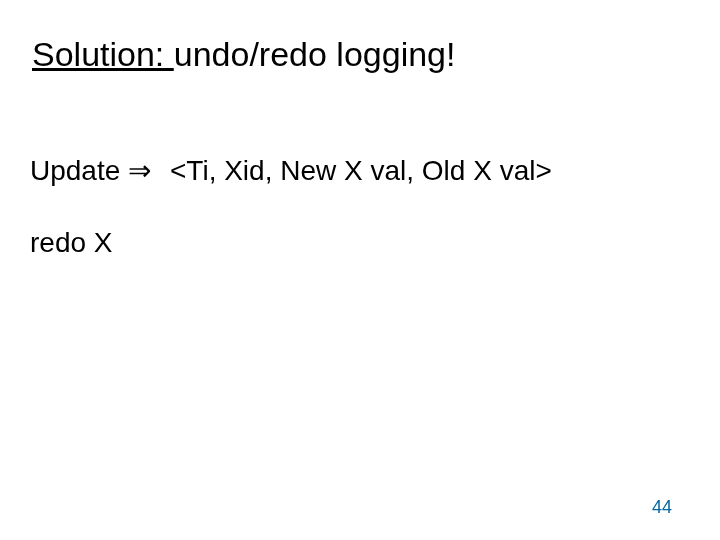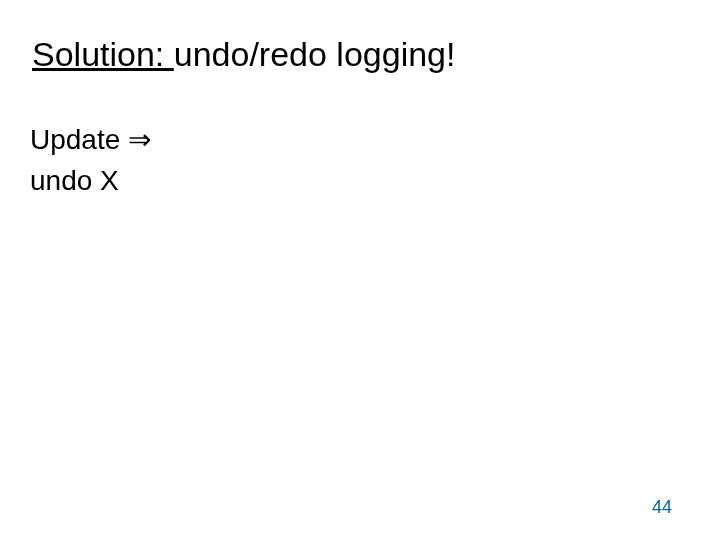--- a/index.html
+++ b/index.html
@@ -37,20 +37,21 @@
     font-size: 28px;
     line-height: 1.45;
   }
   .row {
     display: flex;
     align-items: baseline;
   }
   .col-left {
     width: 140px;
     flex: 0 0 auto;
+    margin-top: 31px;
   }
   .col-right {
     flex: 1 1 auto;
   }
   .arrow {
     font-family: "Segoe UI Symbol", "Arial Unicode MS", Arial, sans-serif;
   }
   .page-number {
     position: absolute;
     bottom: 22px;
@@ -67,22 +68,23 @@
   <div class="title">
     <span class="underlined">Solution: </span><span>undo/redo logging!</span>
   </div>
 
   <div class="body">
     <div class="row">
       <div class="col-left">
         <span>Update</span>
         <span class="arrow">⇒</span>
       </div>
+      <div class="col-right">&lt;Ti, Xid, New X val, Old X val&gt;</div>
     </div>
     <div class="row">
-      <div class="col-left">undo X</div>
+      <div class="col-left">redo X</div>
       <div class="col-right"></div>
     </div>
   </div>
 
   <div class="page-number">44</div>
 
 </div>
 
 </body></html>

